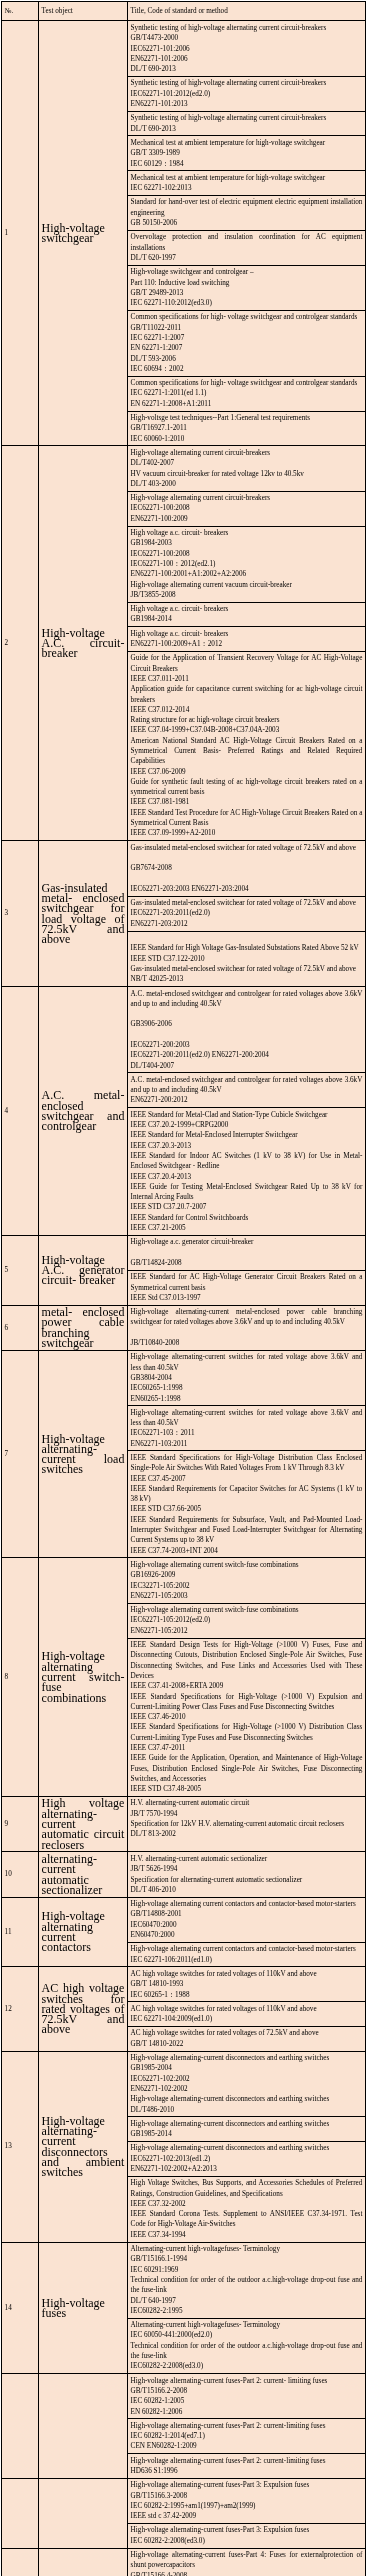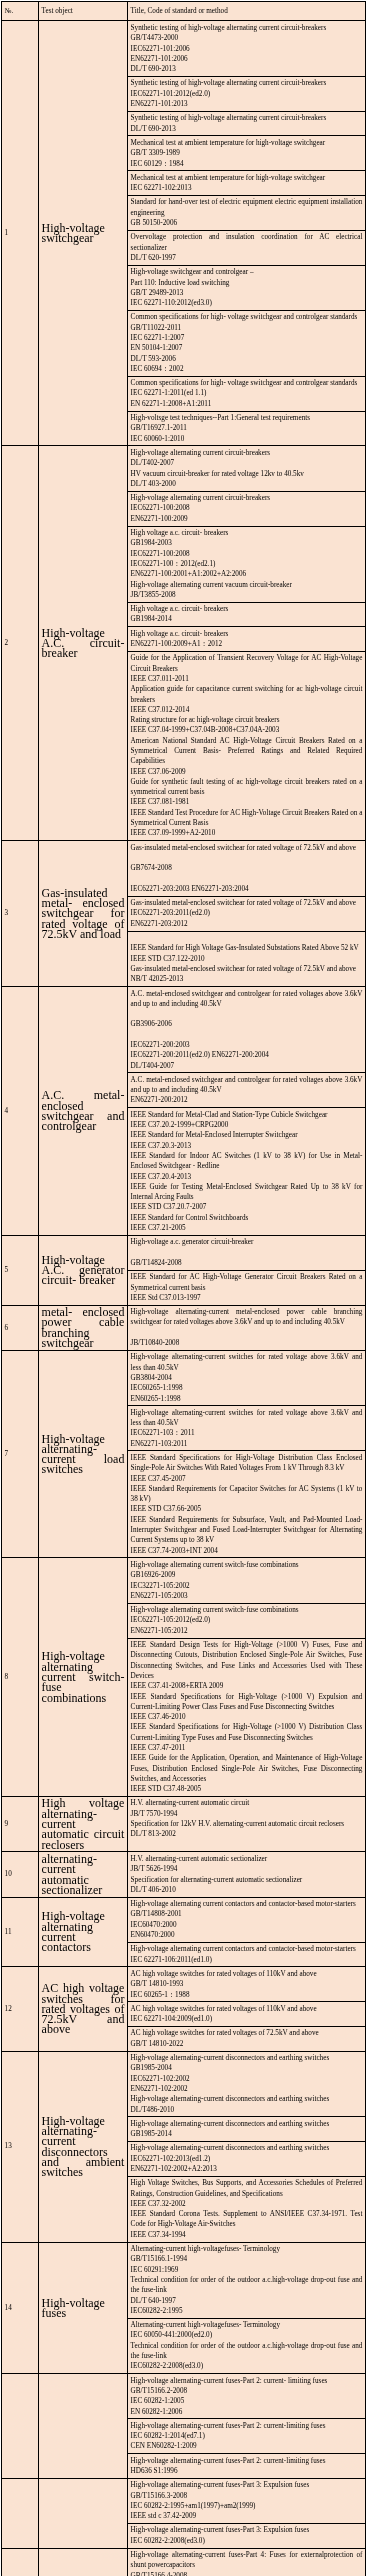--- a/index.html
+++ b/index.html
@@ -61,34 +61,34 @@
             </div>
             <div class="subcell">
               <div class="line">Mechanical test at ambient temperature for high-voltage switchgear</div>
               <div class="line">IEC 62271-102:2013</div>
             </div>
             <div class="subcell">
               <div class="line">Standard for hand-over test of electric equipment electric equipment installation engineering</div>
               <div class="line">GB 50150-2006</div>
             </div>
             <div class="subcell">
-              <div class="line">Overvoltage protection and insulation coordination for AC electrical sectionalizer</div>
+              <div class="line">Overvoltage protection and insulation coordination for AC equipment installations</div>
               <div class="line">DL/T 620-1997</div>
             </div>
             <div class="subcell">
               <div class="line">High-voltage switchgear and controlgear –</div>
               <div class="line">Part 110: Inductive load switching</div>
               <div class="line">GB/T 29489-2013</div>
               <div class="line">IEC 62271-110:2012(ed3.0)</div>
             </div>
             <div class="subcell">
               <div class="line">Common specifications for high- voltage switchgear and controlgear standards</div>
               <div class="line">GB/T11022-2011</div>
               <div class="line">IEC 62271-1:2007</div>
-              <div class="line">EN 50104-1:2007</div>
+              <div class="line">EN 62271-1:2007</div>
               <div class="line">DL/T 593-2006</div>
               <div class="line">IEC 60694：2002</div>
             </div>
             <div class="subcell">
               <div class="line">Common specifications for high- voltage switchgear and controlgear standards</div>
               <div class="line">IEC 62271-1:2011(ed 1.1)</div>
               <div class="line">EN 62271-1:2008+A1:2011</div>
             </div>
             <div class="subcell">
               <div class="line">High-voltsge test techniques--Part 1:General test requirements</div>
@@ -140,21 +140,21 @@
               <div class="line">IEEE C37.06-2009</div>
               <div class="line">Guide for synthetic fault testing of ac high-voltage circuit breakers rated on a symmetrical current basis</div>
               <div class="line">IEEE C37.081-1981</div>
               <div class="line">IEEE Standard Test Procedure for AC High-Voltage Circuit Breakers Rated on a Symmetrical Current Basis</div>
               <div class="line">IEEE C37.09-1999+A2-2010</div>
             </div>
           </td>
         </tr>
         <tr>
           <td class="c-no">3</td>
-          <td class="c-obj">Gas-insulated metal- enclosed switchgear for rated voltage of 72.5kV and load</td>
+          <td class="c-obj">Gas-insulated metal- enclosed switchgear for load voltage of 72.5kV and above</td>
           <td class="c-std">
             <div class="subcell">
               <div class="line">Gas-insulated metal-enclosed switchear for rated voltage of 72.5kV and above</div>
               <div class="line">&nbsp;</div>
               <div class="line">GB7674-2008</div>
               <div class="line">&nbsp;</div>
               <div class="line">IEC62271-203:2003 EN62271-203:2004</div>
             </div>
             <div class="subcell">
               <div class="line">Gas-insulated metal-enclosed switchear for rated voltage of 72.5kV and above</div>

